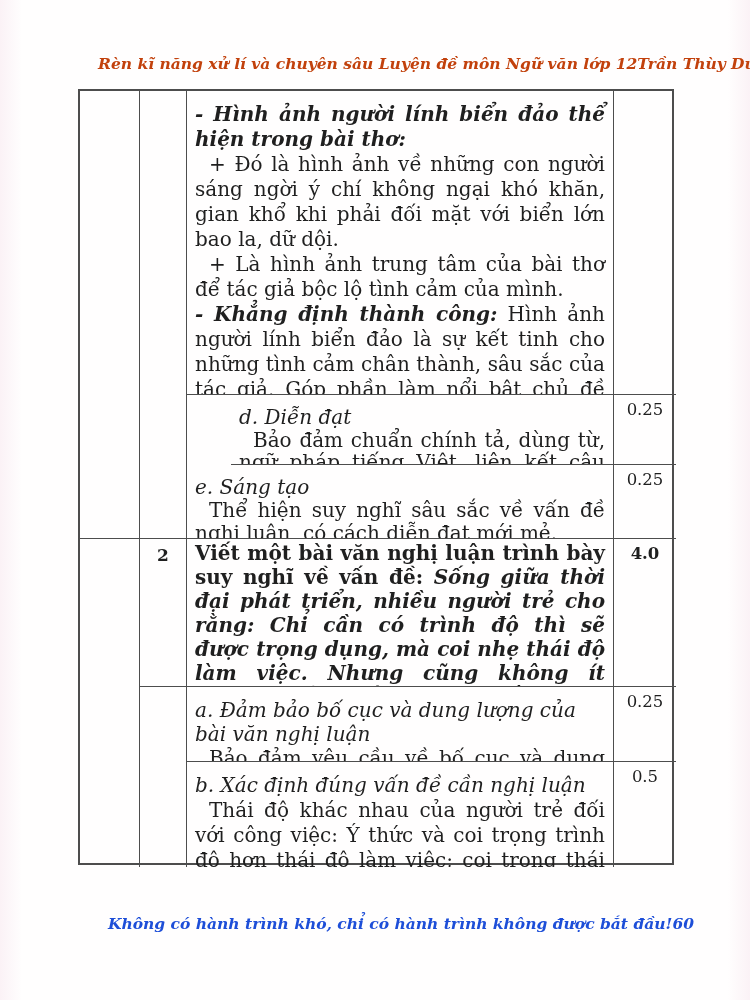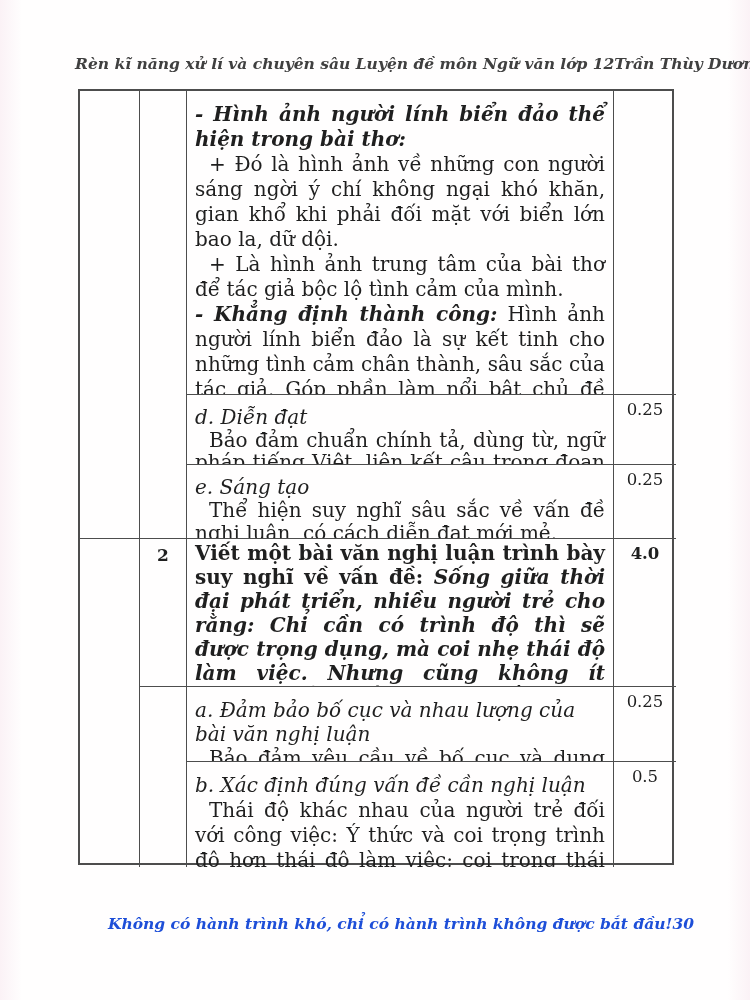--- a/index.html
+++ b/index.html
@@ -5,23 +5,23 @@
   * { margin:0; padding:0; box-sizing:border-box; }
   html,body { width:750px; height:1000px; }
   body {
     position:relative;
     background:linear-gradient(90deg,#fbf2f6 0px,#fffefe 22px,#fffefe 728px,#fbf2f6 750px);
     font-family:"DejaVu Serif", serif;
     color:#1f1f1f;
     overflow:hidden;
   }
   .page-header {
-    position:absolute; top:54px; left:75px; width:605px;
+    position:absolute; top:54px; left:98px; width:605px;
     display:flex; justify-content:space-between;
-    color:#404040; font-weight:bold; font-style:italic; font-size:15.5px;
+    color:#c2410c; font-weight:bold; font-style:italic; font-size:15.5px;
     white-space:nowrap;
   }
   .rubric-table {
     position:absolute; left:78px; top:89px; width:596px; height:776px;
     display:grid;
     grid-template-columns:60px 47px 427px 62px;
     grid-template-rows:304px 70px 74px 148px 75px 105px;
     border:2px solid #4d4d4d;
     background:#fffefe;
   }
@@ -36,21 +36,21 @@
     padding:11px 8px 0 8px;
     font-size:20px;
     text-align:justify;
   }
   .score-cell {
     text-align:center; padding-top:5px; font-size:16.5px;
   }
   .lh25 { line-height:25px; }
   .lh24 { line-height:24px; }
   .lh23 { line-height:23px; }
-  .lh22 { line-height:22.5px; }
+  .lh22 { line-height:22.5px;margin-left:44px; }
   .bi { font-weight:bold; font-style:italic; }
   .it { font-style:italic; }
   .bold { font-weight:bold; }
   .indent { text-indent:14px; }
   .row-title { font-style:italic; text-align:left; }
   .num-cell {
     text-align:center; font-weight:bold; font-size:17px; padding-top:6px;
   }
   .q2-cell { font-weight:bold; padding-top:2px; }
   .page-footer {
@@ -104,33 +104,33 @@
   </div>
 
   <div class="cell content-cell lh24 q2-cell" style="grid-area:4/3/5/4">
     <p><span>Viết một bài văn nghị luận trình bày suy nghĩ về vấn đề: </span><span class="it">Sống giữa thời đại phát triển, nhiều người trẻ cho rằng: Chỉ cần có trình độ thì sẽ được trọng dụng, mà coi nhẹ thái độ làm việc. Nhưng cũng không ít người phản đối và cho rằng: Là người trẻ, trước tiên cần phải có thái độ tốt, sau đó mới xét đến trình độ.</span></p>
   </div>
   <div class="cell no-r score-cell bold" style="grid-area:4/4/5/5">
     <span>4.0</span>
   </div>
 
   <div class="cell content-cell lh24" style="grid-area:5/3/6/4">
-    <p class="row-title">a. Đảm bảo bố cục và nhau lượng của bài văn nghị luận</p>
+    <p class="row-title">a. Đảm bảo bố cục và dung lượng của bài văn nghị luận</p>
     <p class="indent">Bảo đảm yêu cầu về bố cục và dung lượng (khoảng 600 chữ) của bài văn.</p>
   </div>
   <div class="cell no-r score-cell" style="grid-area:5/4/6/5">
     <span>0.25</span>
   </div>
 
   <div class="cell no-b content-cell lh25" style="grid-area:6/3/7/4">
     <p class="row-title">b. Xác định đúng vấn đề cần nghị luận</p>
     <p class="indent">Thái độ khác nhau của người trẻ đối với công việc: Ý thức và coi trọng trình độ hơn thái độ làm việc; coi trọng thái độ với công việc hơn trình độ.</p>
   </div>
   <div class="cell no-r no-b score-cell" style="grid-area:6/4/7/5">
     <span>0.5</span>
   </div>
 
 </div>
 
 <div class="page-footer">
   <span>Không có hành trình khó, chỉ có hành trình không được bắt đầu!</span>
-  <span>30</span>
+  <span>60</span>
 </div>
 
 </body></html>

